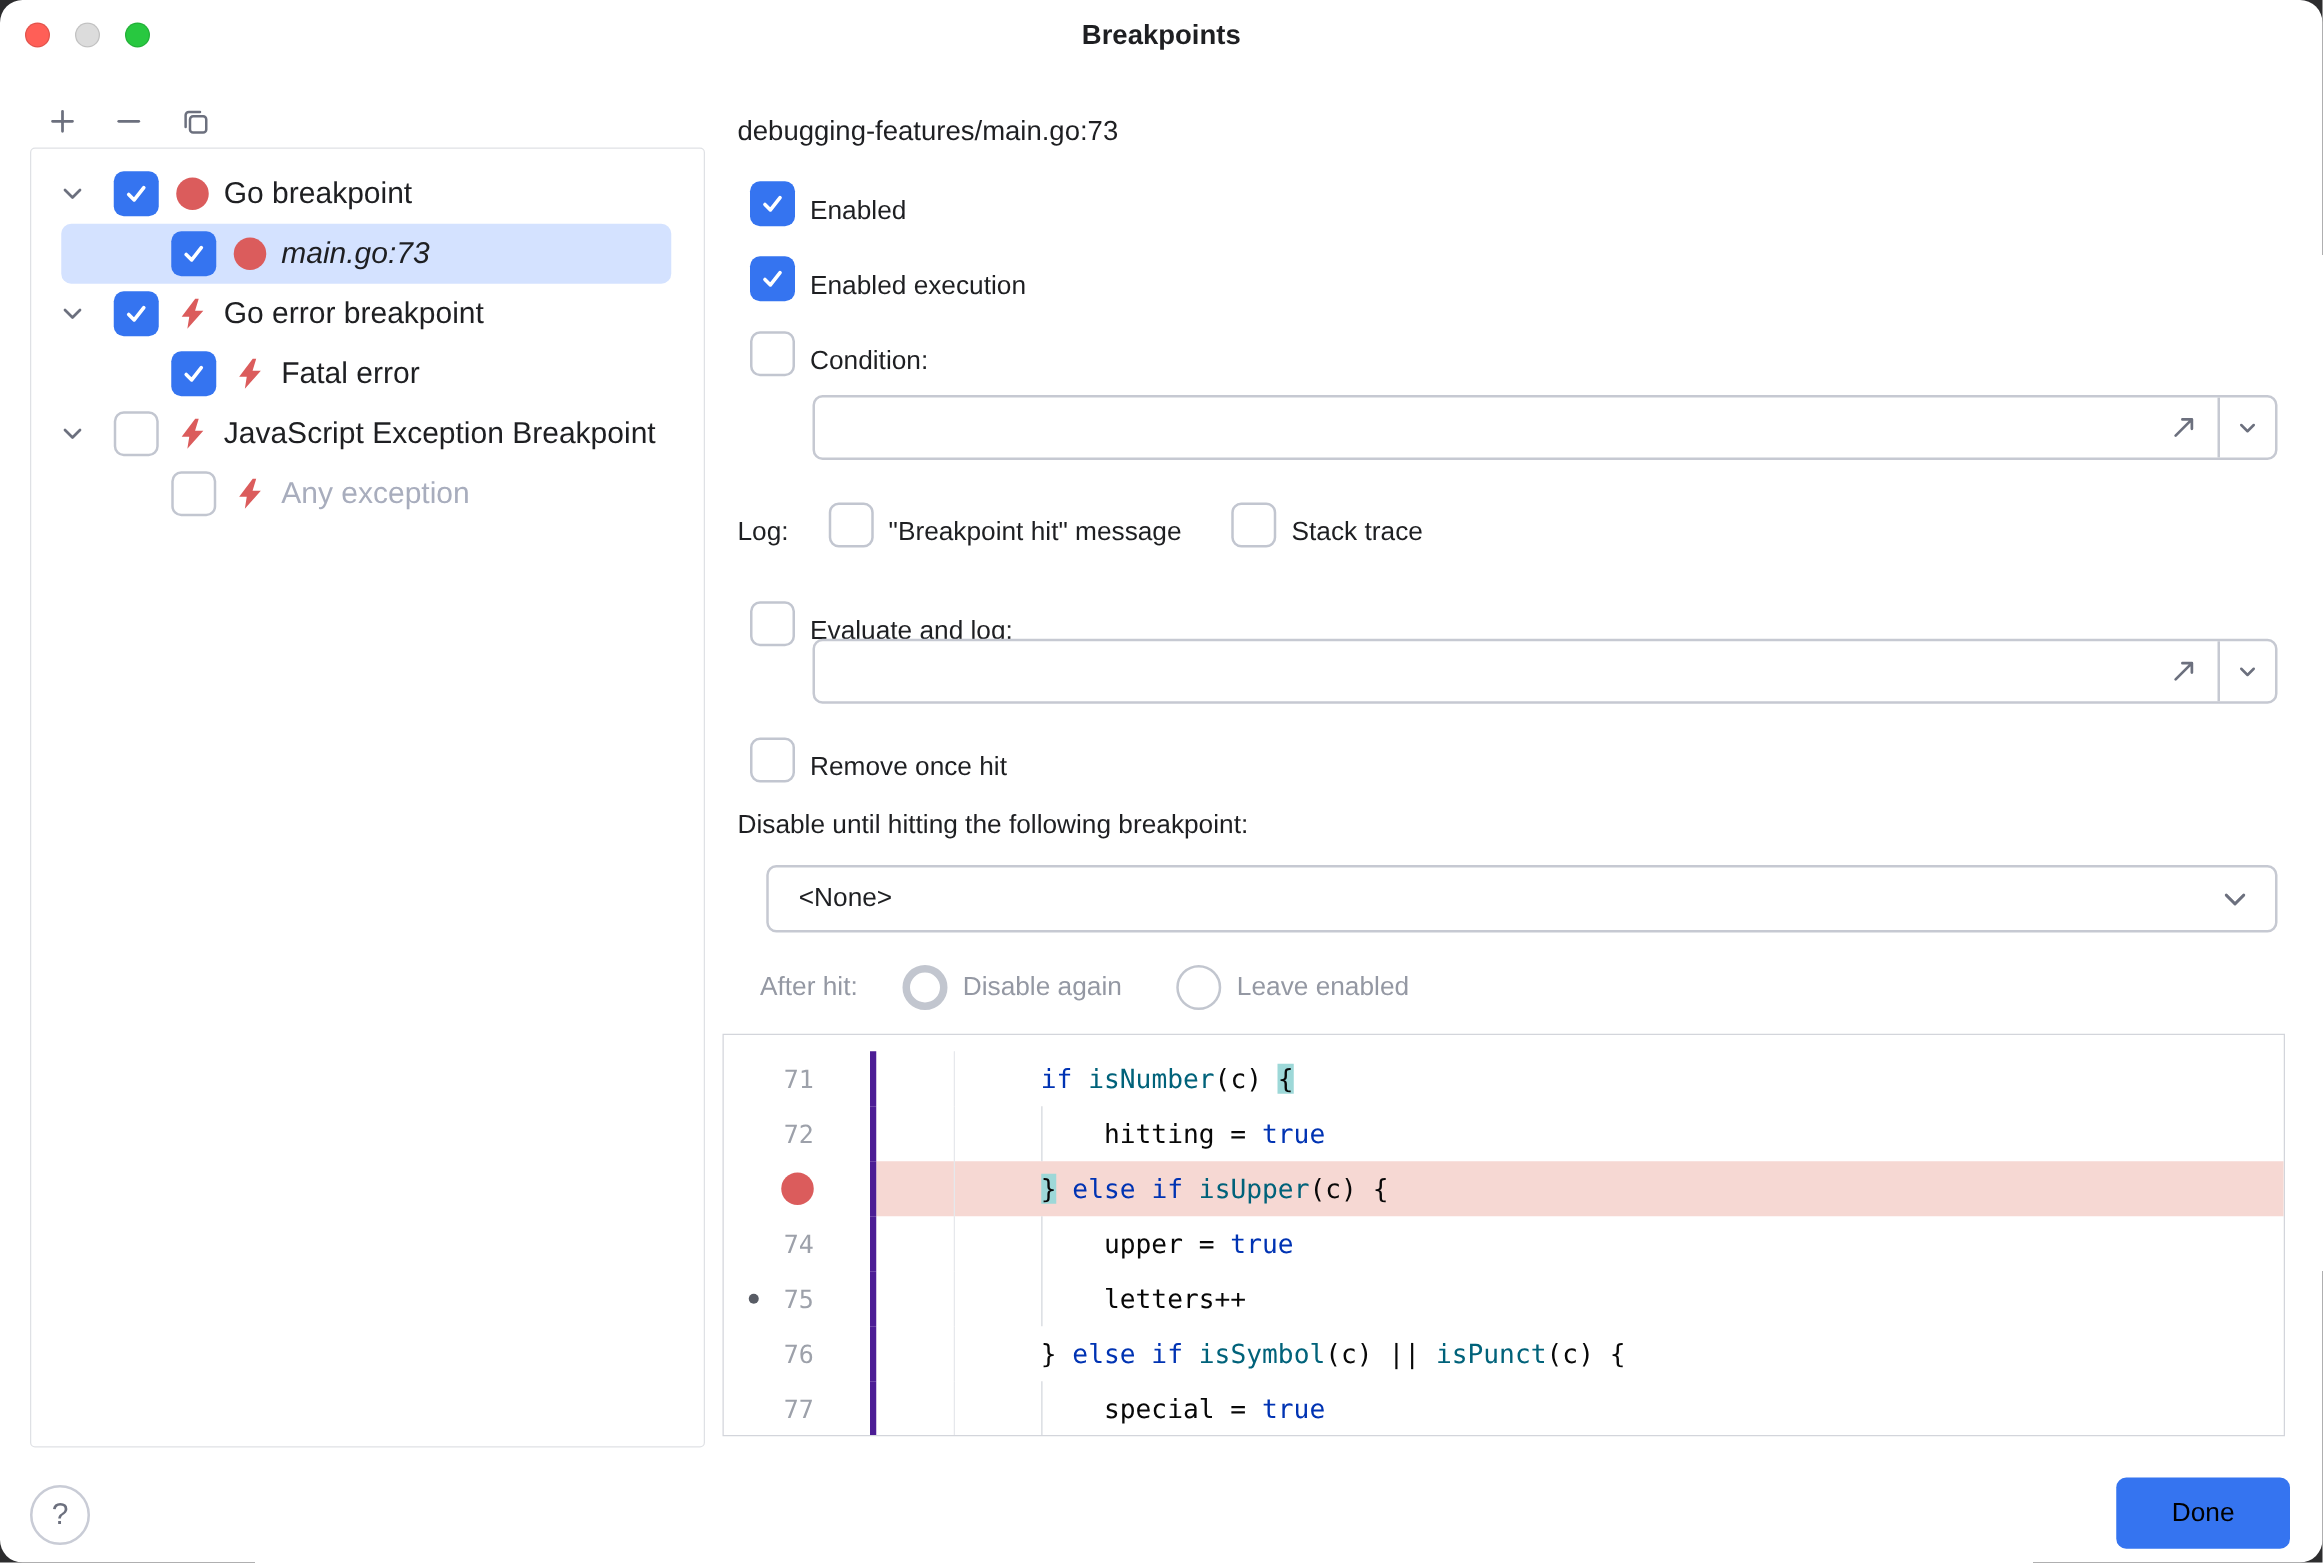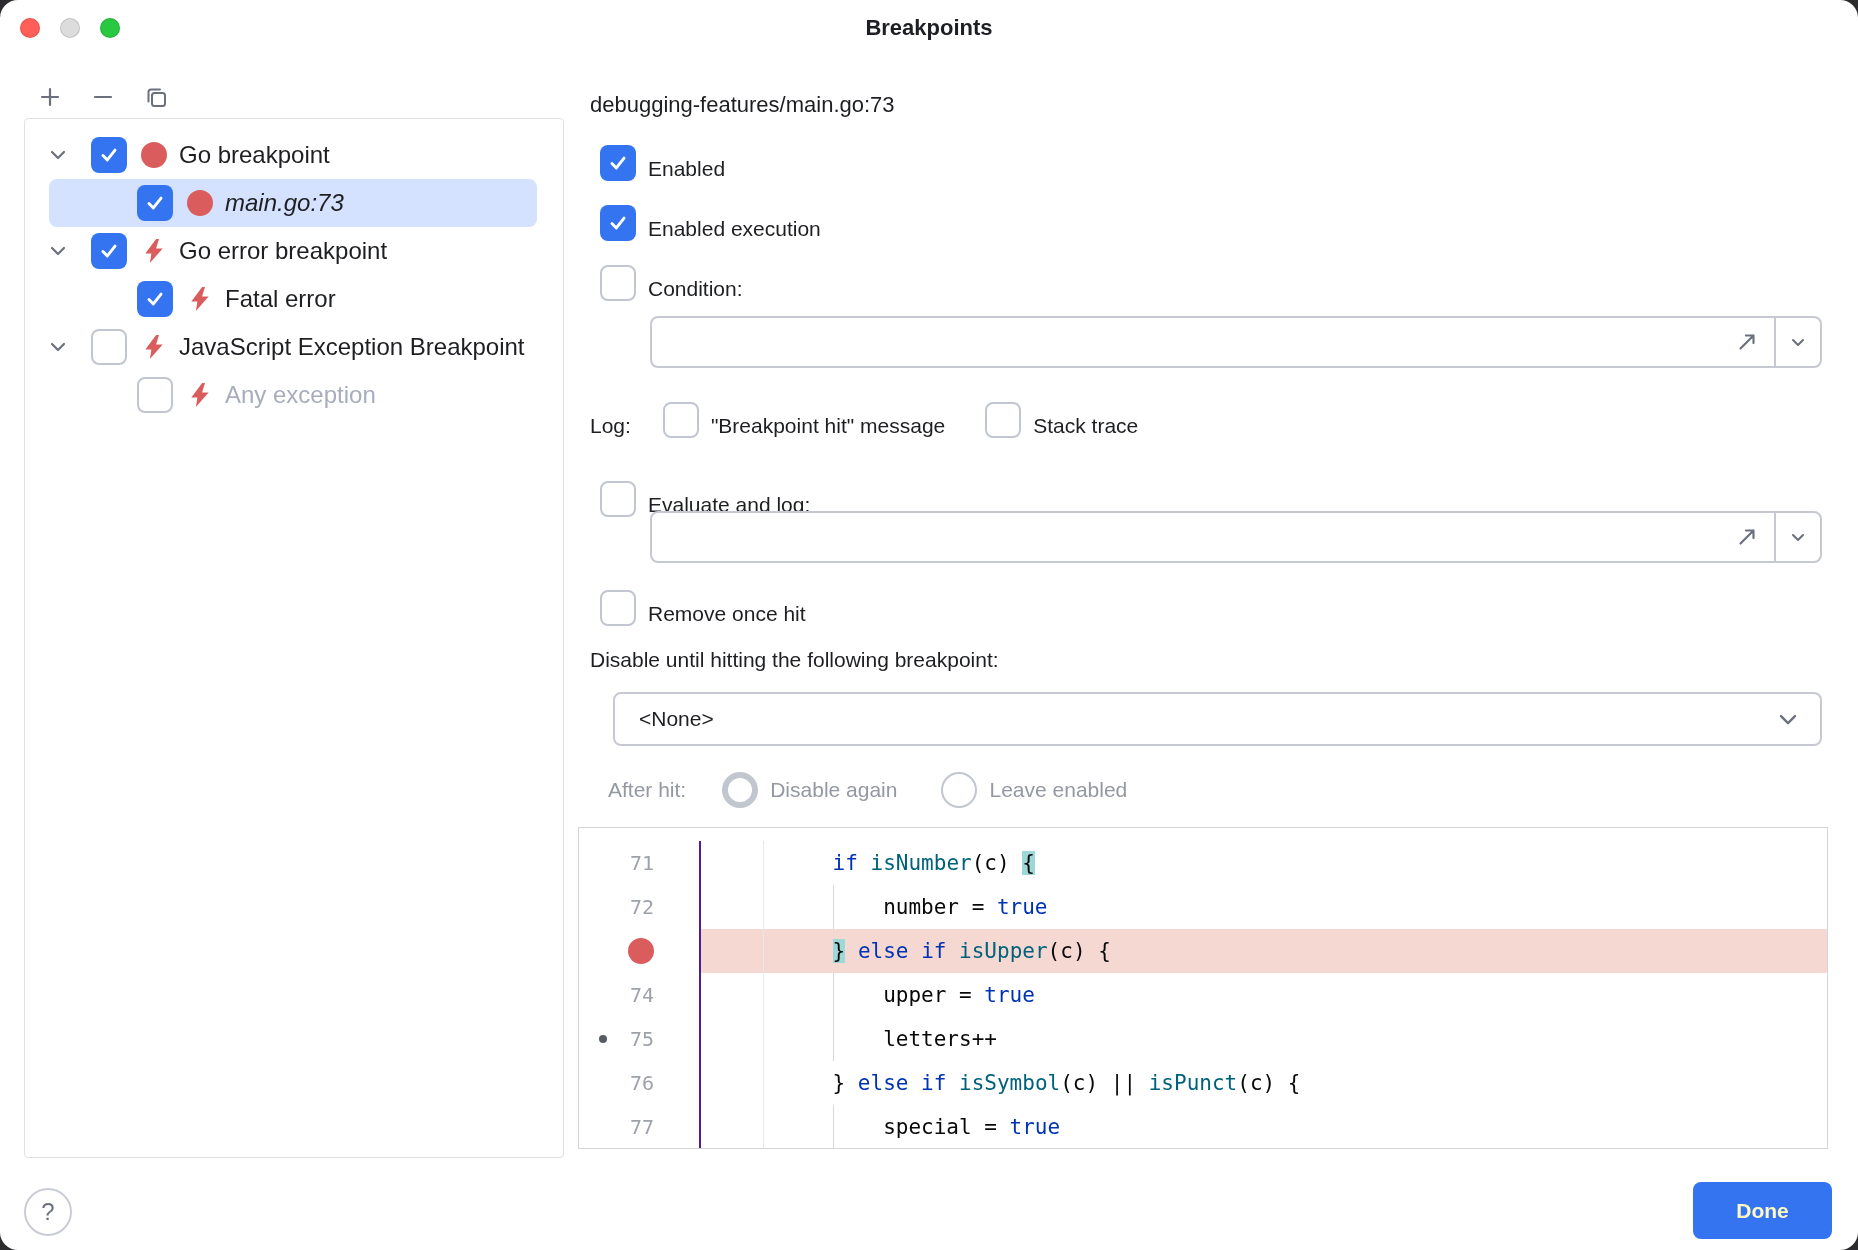--- a/index.html
+++ b/index.html
@@ -66,38 +66,38 @@
   .radio{width:36px;height:36px;border-radius:50%;box-sizing:border-box;background:#fff;flex:none;}
   .radio.on{border:6px solid #c2c6cf;}
   .radio.off{border:2px solid #c2c6cf;}
   .radio-lbl{margin-left:12px;}
   .gap-l{margin-left:44px;}
 
   
   .code-panel{position:absolute;left:578px;top:827px;width:1250px;height:322px;border:1px solid #d3d5db;box-sizing:border-box;background:#fff;overflow:hidden;}
   .code-rows{padding-top:13px;}
   .code-row{display:flex;height:44px;}
-  .gnum{width:122px;box-sizing:border-box;display:flex;align-items:center;justify-content:flex-end;padding-right:45px;color:#9da1aa;font:20px "DejaVu Sans Mono",monospace;border-right:2px solid #4c1d95;position:relative;flex:none;}
+  .gnum{width:122px;box-sizing:border-box;display:flex;align-items:center;justify-content:flex-end;padding-right:45px;color:#9da1aa;font:20px "DejaVu Sans Mono",monospace;border-right:5px solid #4c1d95;position:relative;flex:none;}
   .gstrip{width:62px;border-right:1px solid #e6e8ec;flex:none;}
   .gcode{flex:1;font:21px/44px "DejaVu Sans Mono",monospace;white-space:pre;padding-left:18px;color:#080808;overflow:hidden;}
   .code-row.bp .gstrip,.code-row.bp .gcode{background:var(--bp-line,#f6d8d3);}
   .tok-p{}
   .tok-k{color:var(--keyword,#0033b3);}
   .tok-f{color:var(--function,#00627a);}
   .tok-bh{background:var(--brace-match,#9dd8d8);}
   .bp-dot{width:26px;height:26px;border-radius:50%;background:var(--breakpoint-red,#db5c5c);}
   .mark-dot{position:absolute;left:20px;top:50%;margin-top:-4px;width:8px;height:8px;border-radius:50%;background:#585c65;}
   .iguide{position:absolute;left:254px;width:1px;background:#d4d7dd;pointer-events:none;}
   .ig1{top:57px;height:44px;}
   .ig2{top:145px;height:88px;}
   .ig3{top:277px;height:44px;}
 
   
   .help-btn{position:absolute;left:24px;top:1188px;width:48px;height:48px;border:2px solid #c9ccd6;border-radius:50%;box-sizing:border-box;display:flex;align-items:center;justify-content:center;color:#6c707e;font-size:24px;background:#fff;}
-  .done-btn{position:absolute;left:1693px;top:1182px;width:139px;height:57px;background:var(--accent,#3574f0);border-radius:8px;display:flex;align-items:center;justify-content:center;color:#fef9c3;font-size:21px;font-weight:700;}
+  .done-btn{position:absolute;left:1693px;top:1182px;width:139px;height:57px;background:var(--accent,#3574f0);border-radius:8px;display:flex;align-items:center;justify-content:center;color:#000000;font-size:21px;font-weight:400;}
 </style>
 </head>
 <body>
 
 <div class="window">
 
   <div class="titlebar">
     <div class="traffic">
       <span class="tl-dot tl-red"></span>
       <span class="tl-dot tl-gray"></span>
@@ -302,21 +302,21 @@
             <span class="num">71</span>
           </div>
           <div class="gstrip"></div>
           <div class="gcode"><span class="tok-p">    </span><span class="tok-k">if</span><span class="tok-p"> </span><span class="tok-f">isNumber</span><span class="tok-p">(c) </span><span class="tok-bh">{</span></div>
         </div>
         <div class="code-row">
           <div class="gnum">
             <span class="num">72</span>
           </div>
           <div class="gstrip"></div>
-          <div class="gcode"><span class="tok-p">        number = </span><span class="tok-k">true</span></div>
+          <div class="gcode"><span class="tok-p">        hitting = </span><span class="tok-k">true</span></div>
         </div>
         <div class="code-row bp">
           <div class="gnum">
             <span class="bp-dot"></span>
           </div>
           <div class="gstrip"></div>
           <div class="gcode"><span class="tok-p">    </span><span class="tok-bh">}</span><span class="tok-p"> </span><span class="tok-k">else</span><span class="tok-p"> </span><span class="tok-k">if</span><span class="tok-p"> </span><span class="tok-f">isUpper</span><span class="tok-p">(c) {</span></div>
         </div>
         <div class="code-row">
           <div class="gnum">

